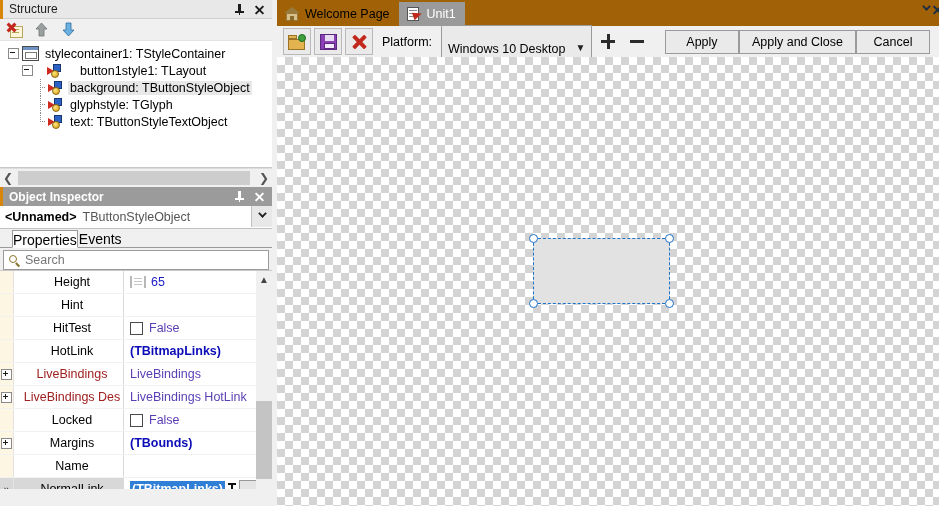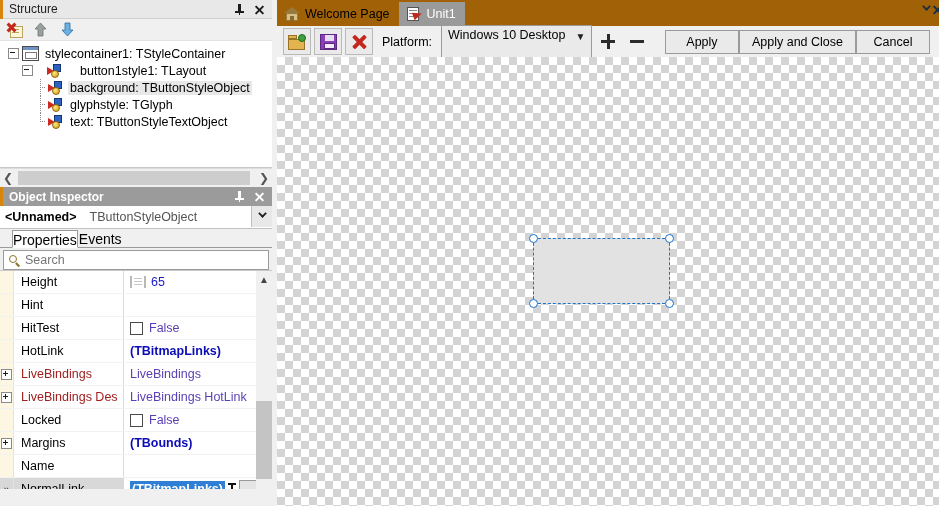--- a/index.html
+++ b/index.html
@@ -5,21 +5,21 @@
   html,body{margin:0;padding:0;}
   body{
     width:939px;height:506px;overflow:hidden;
     font-family:"Liberation Sans",sans-serif;
     font-size:12px;color:#000;background:#f0f0f0;
     -webkit-font-smoothing:antialiased;
   }
   .app{position:relative;width:939px;height:506px;}
 
   
-  .left-col{position:absolute;left:0;top:0;width:272px;height:506px;background:#f0f0f0;}
+  .left-col{position:absolute;left:0;top:0;width:272px;height:506px;background:#f0f0f0;text-align:center;}
 
   
   .panel-head{position:relative;height:19px;display:flex;align-items:center;
     padding-left:9px;font-size:12px;box-sizing:border-box;}
   .panel-head .accent{position:absolute;left:0;top:0;width:3px;height:19px;background:#d8860b;}
   .panel-head.structure{background:#e8e8e8;color:#1c1c1c;border-bottom:1px solid #d0d0d0;}
   .panel-head.inspector{background:#9b9b9b;color:#ffffff;font-weight:bold;}
   .panel-head .title{flex:0 0 auto;}
   .head-btns{margin-left:auto;display:flex;align-items:center;gap:9px;padding-right:7px;}
   .head-btns .hb{width:11px;height:11px;display:flex;align-items:center;justify-content:center;
@@ -81,21 +81,21 @@
   .hscroll{height:18px;background:#f0f0f0;display:flex;align-items:center;border-top:1px solid #ddd;}
   .hs-btn{width:16px;height:18px;display:flex;align-items:center;justify-content:center;
     color:#555;font-size:12px;cursor:pointer;}
   .hs-track{flex:1;height:18px;background:#f0f0f0;position:relative;}
   .hs-thumb{position:absolute;left:2px;top:2px;width:232px;height:14px;background:#cdcdcd;}
 
   
   .obj-combo{height:22px;background:#fff;border-bottom:1px solid #c0c0c0;display:flex;align-items:center;
     padding-left:5px;position:relative;}
   .obj-combo .unnamed{font-weight:bold;font-size:12.5px;color:#000;}
-  .obj-combo .cls{color:#555;margin-left:13px;font-size:12.5px;}
+  .obj-combo .cls{color:#555;margin-left:6px;font-size:12.5px;}
   .combo-btn{position:absolute;right:0;top:0;width:20px;height:21px;background:#e8e8e8;
     border-left:1px solid #c0c0c0;display:flex;align-items:center;justify-content:center;cursor:pointer;}
 
   
   .oi-tabs{height:19px;background:#f0f0f0;display:flex;align-items:flex-end;
     border-bottom:1px solid #9a9a9a;padding-left:12px;box-sizing:border-box;}
   .oi-tab{height:18px;line-height:18px;padding:0 0;font-size:14px;cursor:pointer;
     border:1px solid transparent;box-sizing:border-box;}
   .oi-tab.active{background:#ffffff;border:1px solid #9a9a9a;border-bottom:1px solid #ffffff;
     margin-bottom:-1px;}
@@ -186,21 +186,21 @@
   .ico-save .shut{position:absolute;left:4px;top:0;width:9px;height:6px;background:#e8dcf2;}
   .ico-save .lab{position:absolute;left:3px;bottom:0;width:11px;height:6px;background:#f2eaf8;border:1px solid #5c2780;box-sizing:border-box;}
 
   .ico-redx{width:17px;height:16px;position:relative;}
   .ico-redx::before,.ico-redx::after{content:"";position:absolute;left:0;top:6px;width:17px;height:4px;background:#c3281c;border-radius:1px;}
   .ico-redx::before{transform:rotate(45deg);}
   .ico-redx::after{transform:rotate(-45deg);}
 
   .plat-label{font-size:12.5px;margin-left:6px;margin-right:6px;}
   .plat-sel{height:21px;min-width:125px;background:#eaeaea;border:1px solid #9a9a9a;
-    display:flex;align-items:flex-end;padding:16px 6px;font-size:12.5px;cursor:pointer;box-sizing:border-box;}
+    display:flex;align-items:flex-start;padding:16px 6px;font-size:12.5px;cursor:pointer;box-sizing:border-box;}
   .plat-sel .cv{margin-left:auto;padding-left:10px;font-size:10px;color:#222;}
   .pm-btn{width:26px;height:25px;display:flex;align-items:center;justify-content:center;
     cursor:pointer;position:relative;}
   .pm-btn .h{position:absolute;left:6px;top:11px;width:14px;height:2.5px;background:#2b2b2b;}
   .pm-btn .v{position:absolute;left:11.7px;top:5px;width:2.5px;height:15px;background:#2b2b2b;}
 
   .abtns{margin-left:auto;display:flex;gap:0;padding-right:9px;}
   .abtn{height:24px;min-width:74px;background:#eaeaea;border:1px solid #9a9a9a;
     display:flex;align-items:center;justify-content:center;font-size:12.5px;padding:0 12px;
     cursor:pointer;box-sizing:border-box;}

